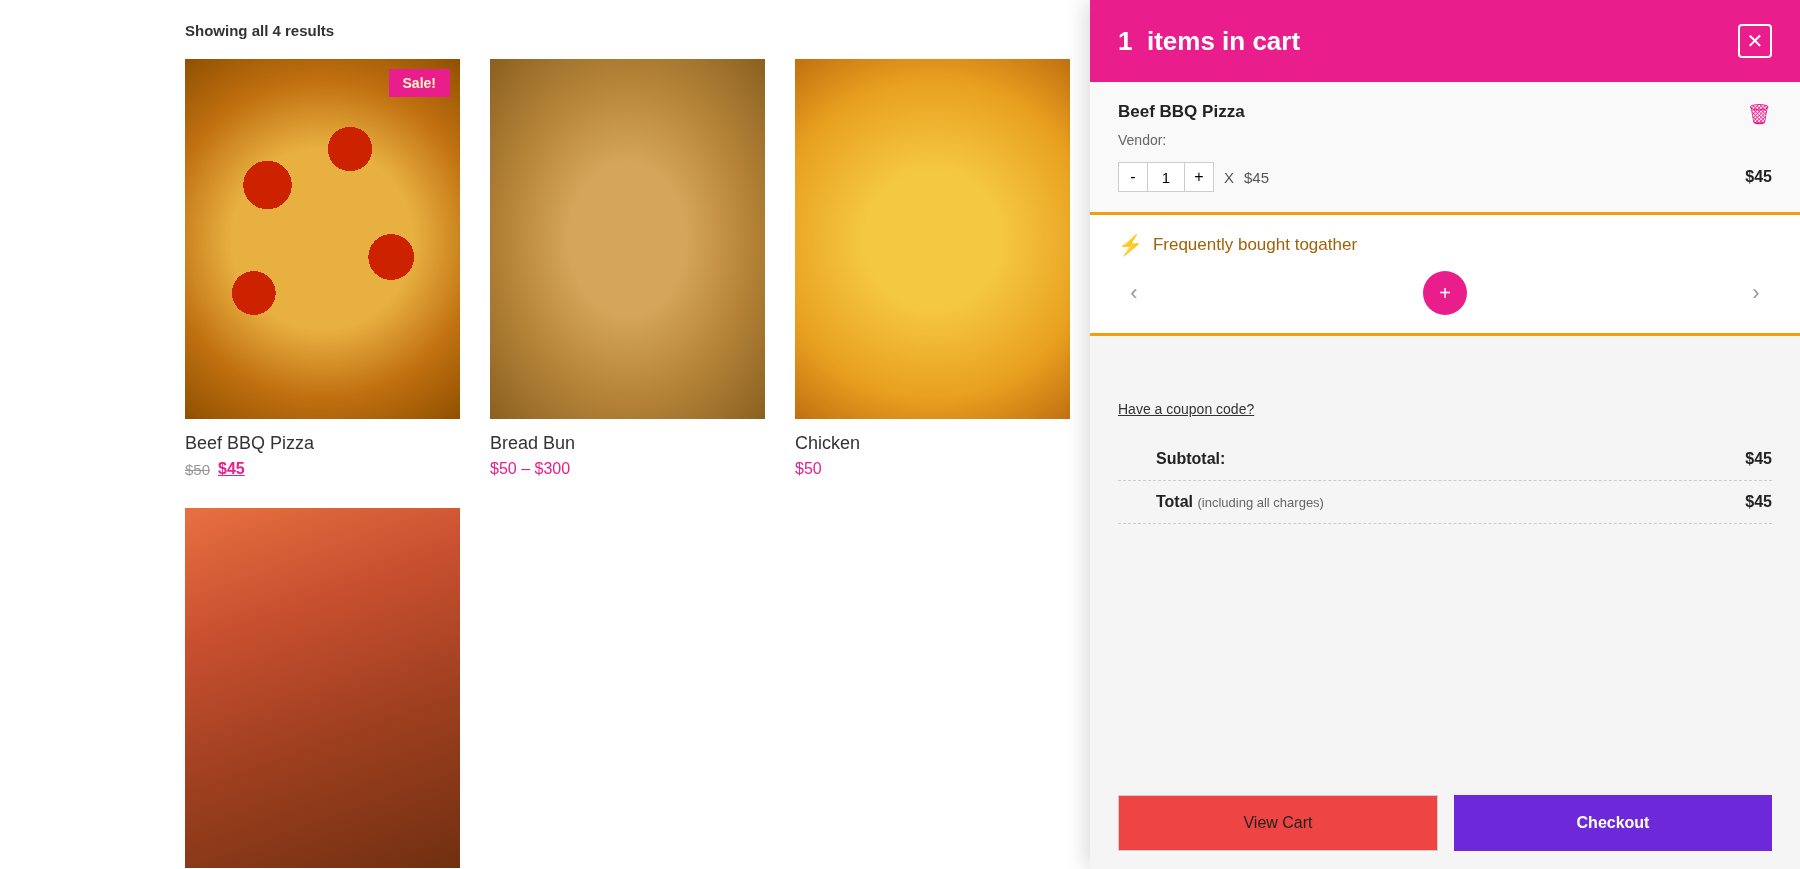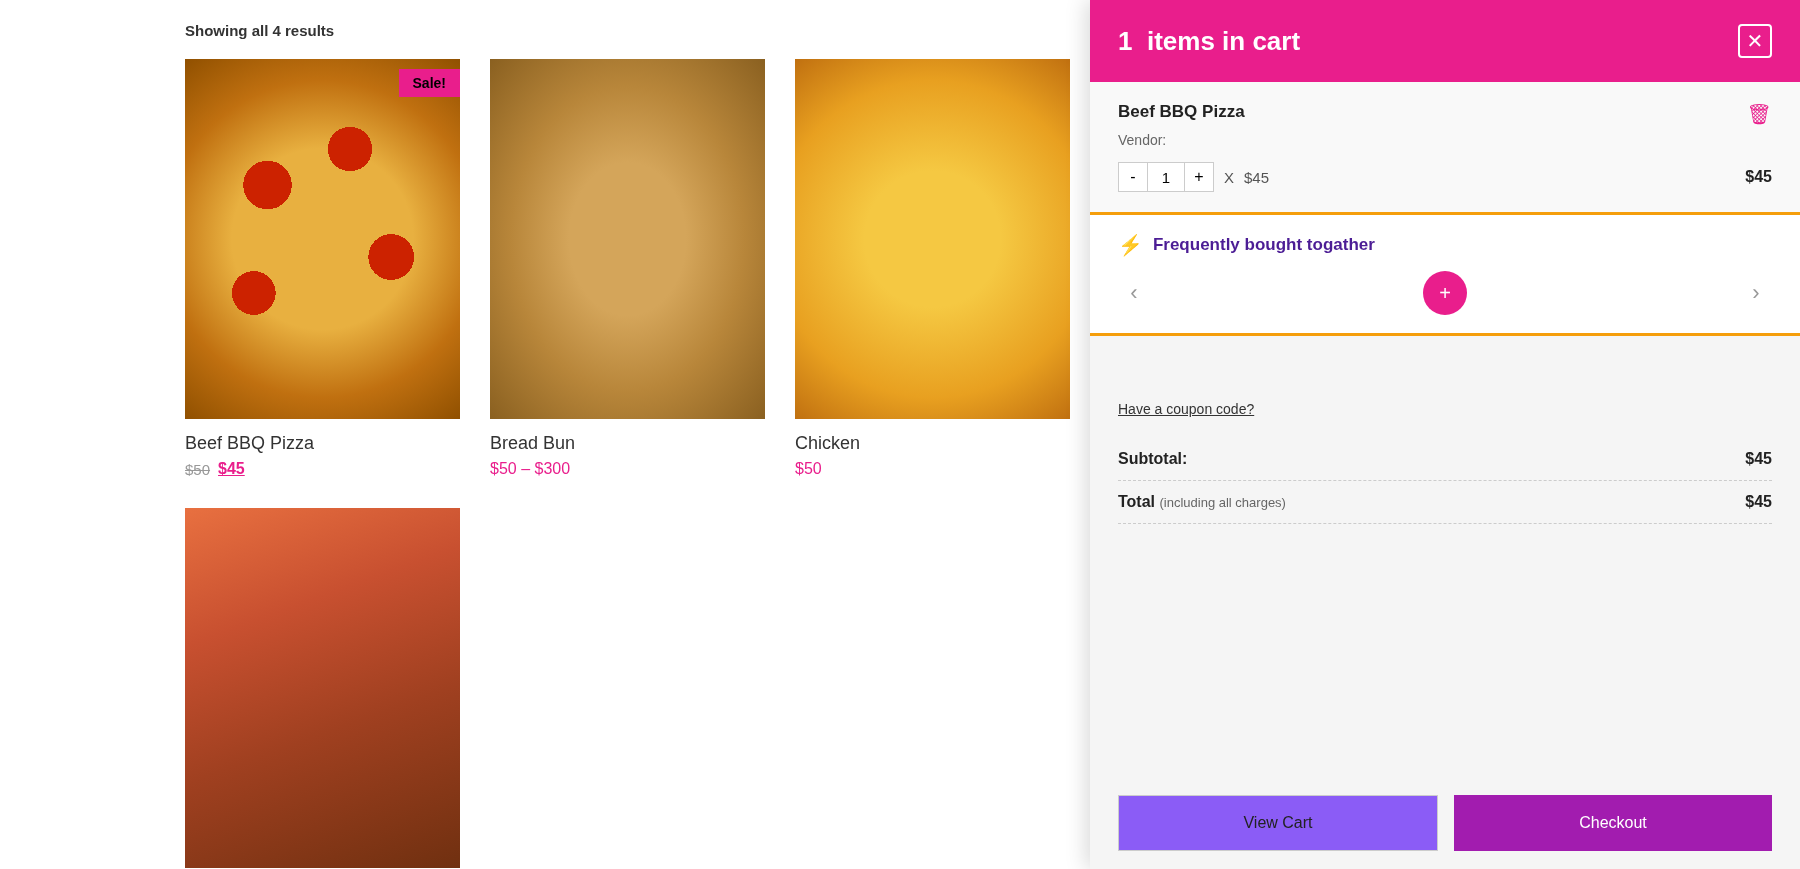--- a/index.html
+++ b/index.html
@@ -44,23 +44,23 @@
       overflow: hidden;
       background: #f5f5f5;
       display: flex;
       align-items: center;
       justify-content: center;
     }
 
     .sale-badge {
       position: absolute;
       top: 10px;
-      right: 0;
+      right: 10px;
       background: #e91e8c;
-      color: #000000;
+      color: #fef9c3;
       font-size: 14px;
       font-weight: bold;
       padding: 6px 14px;
       z-index: 2;
     }
 
     .product-info {
       padding: 14px 0 0 0;
     }
 
@@ -249,22 +249,22 @@
       margin-bottom: 14px;
     }
 
     .bolt-icon {
       color: #e91e8c;
       font-size: 20px;
     }
 
     .frequently-title {
       font-size: 17px;
-      font-weight: bold;
-      color: #4c1d95;
+      font-weight: normal;
+      color: #a16207;
     }
 
     .frequently-carousel {
       display: flex;
       align-items: center;
       justify-content: space-between;
     }
 
     .carousel-arrow {
       width: 32px;
@@ -355,20 +355,21 @@
     }
 
     .total-row:last-child {
       border-bottom: 1px dashed #ccc;
     }
 
     .total-label {
       font-size: 16px;
       font-weight: bold;
       color: #222;
+      margin-left: 38px;
     }
 
     .total-label-small {
       font-size: 13px;
       font-weight: normal;
       color: #666;
     }
 
     .total-amount {
       font-size: 16px;
@@ -380,36 +381,36 @@
     .cart-footer {
       padding: 18px 28px;
       display: flex;
       gap: 16px;
       margin-top: auto;
     }
 
     .view-cart-btn {
       flex: 1;
       padding: 18px;
-      background: #8b5cf6;
+      background: #ef4444;
       border: 1px solid #ccc;
       font-size: 16px;
       color: #222;
       cursor: pointer;
       font-weight: 500;
     }
 
     .checkout-btn {
       flex: 1;
       padding: 18px;
-      background: #a21caf;
+      background: #6d28d9;
       color: #fff;
       border: none;
       font-size: 16px;
-      font-weight: normal;
+      font-weight: bold;
       cursor: pointer;
     }
 
     
     .pizza-img-sim {
       width: 100%;
       height: 100%;
       background:
         radial-gradient(circle at 30% 35%, #cc2200 8%, transparent 8%),
         radial-gradient(circle at 60% 25%, #cc2200 7%, transparent 7%),

